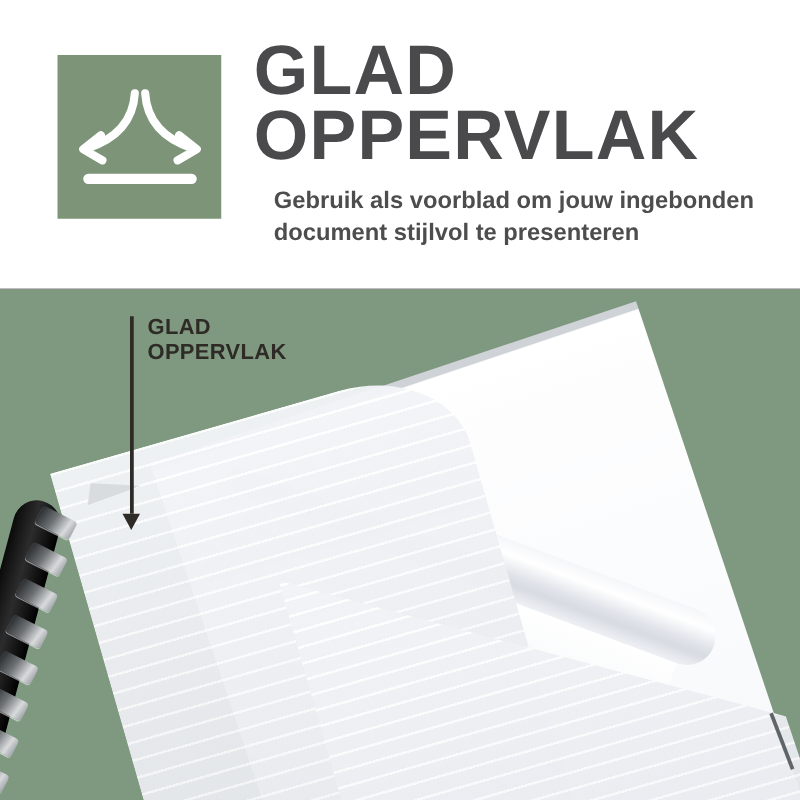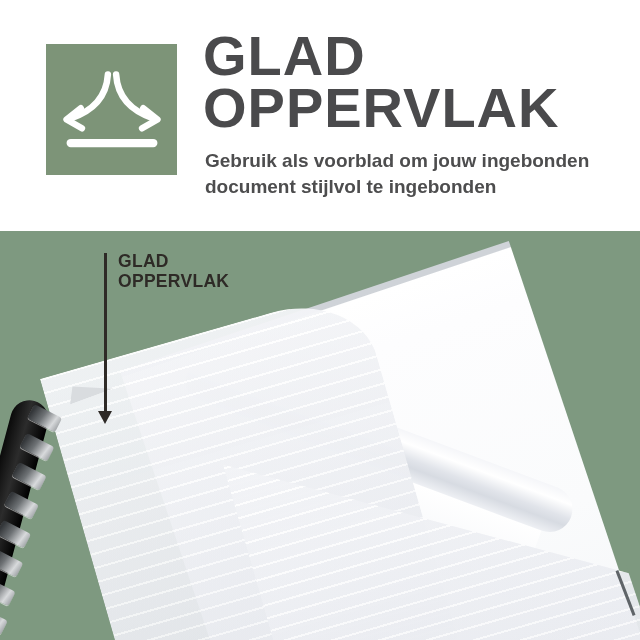--- a/index.html
+++ b/index.html
@@ -13,21 +13,21 @@
     position:absolute;left:46px;top:44px;width:131px;height:131px;
     background:#7D9478;display:flex;align-items:center;justify-content:center;
   }
   .icon-tile svg{width:118px;height:118px;display:block;}
   .title{
     position:absolute;left:203px;top:30px;
     font-size:56px;line-height:52px;font-weight:800;letter-spacing:1px;
     color:#4A4A4C;text-transform:uppercase;white-space:nowrap;
   }
   .subtitle{
-    position:absolute;left:205px;top:148px;
+    position:absolute;left:219px;top:148px;
     font-size:19px;line-height:26px;font-weight:700;
     color:#4D4D4E;white-space:nowrap;
   }
   
   .photo{position:absolute;left:0;top:231px;width:640px;height:409px;background:#7E9980;overflow:hidden;}
 
   
   .paper-stack{
     position:absolute;left:120px;top:140px;width:410px;height:600px;
     transform:rotate(-18.5deg);transform-origin:0 0;
@@ -129,21 +129,21 @@
       </svg>
     </div>
 
     <div class="title">
       <div>GLAD</div>
       <div>OPPERVLAK</div>
     </div>
 
     <div class="subtitle">
       <div>Gebruik als voorblad om jouw ingebonden</div>
-      <div>document stijlvol te ingebonden</div>
+      <div>document stijlvol te presenteren</div>
     </div>
   </div>
 
   <div class="photo">
 
     <div class="paper-stack"></div>
     <div class="bright-wedge"></div>
     <div class="fold-band"></div>
     <div class="cover-left"></div>
     <div class="cover-bottom"></div>

